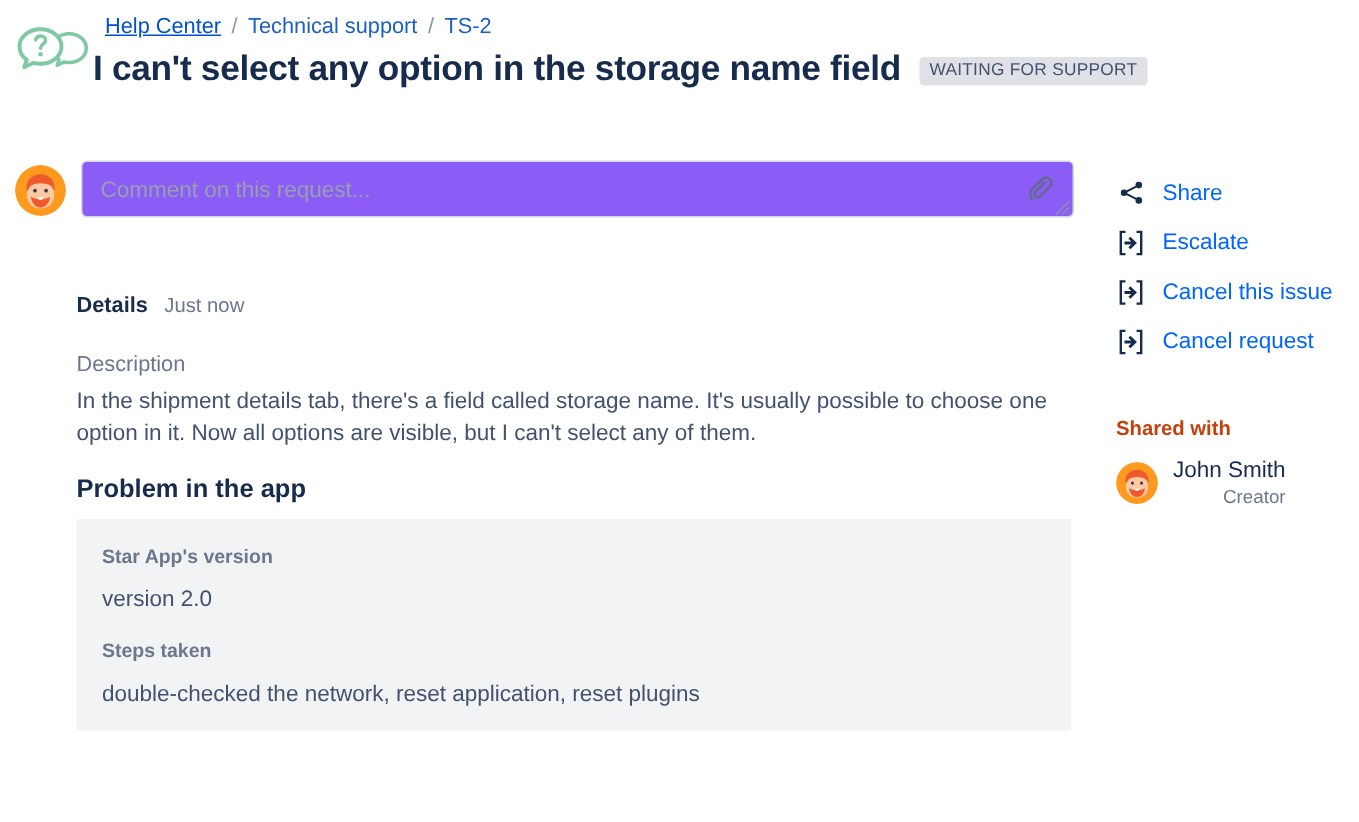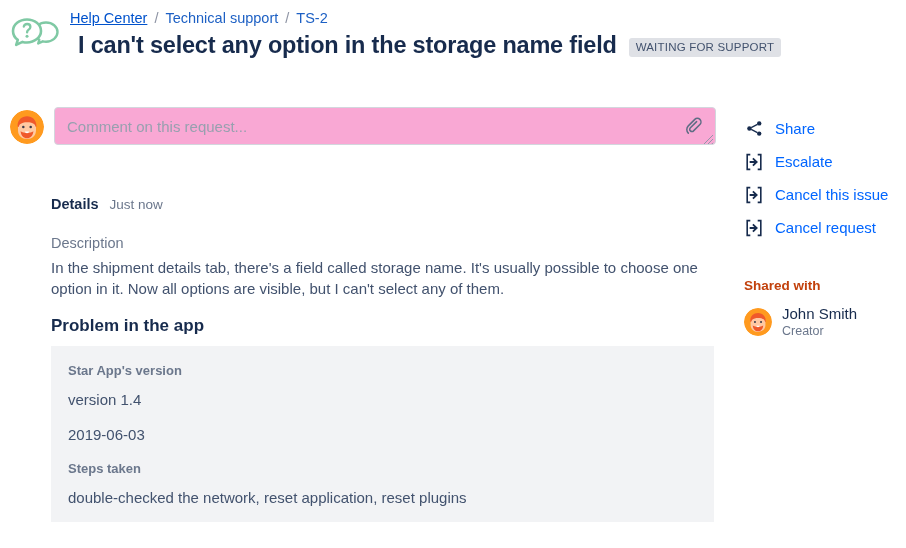--- a/index.html
+++ b/index.html
@@ -55,21 +55,21 @@
     text-decoration: none;
     cursor: pointer;
   }
   .breadcrumb .sep {
     color: #8d93a3;
     padding: 0 7px;
   }
 
   .title-row {
     position: absolute;
-    left: 78px;
+    left: 62px;
     top: 32px;
     display: flex;
     align-items: center;
     white-space: nowrap;
   }
   .page-title {
     font-size: 23.5px;
     font-weight: bold;
     color: #172B4D;
     letter-spacing: -0.2px;
@@ -103,21 +103,21 @@
     overflow: hidden;
   }
   .comment-box {
     position: absolute;
     left: 44px;
     top: 0;
     width: 662px;
     height: 38px;
     border: 1px solid #D3D6DD;
     border-radius: 4px;
-    background: #f9a8d4;
+    background: #8b5cf6;
   }
   .comment-input {
     position: absolute;
     left: 0; top: 0;
     width: 620px;
     height: 36px;
     border: none;
     outline: none;
     background: transparent;
     padding: 0 12px;
@@ -243,21 +243,21 @@
     display: flex;
     align-items: center;
   }
   .shared-avatar {
     width: 28px; height: 28px;
     border-radius: 50%;
     overflow: hidden;
     margin-right: 10px;
     flex: 0 0 28px;
   }
-  .shared-meta { line-height: 1.15; }
+  .shared-meta { line-height: 1.15; text-align: right; }
   .shared-name { font-size: 15px; color: #172B4D; }
   .shared-role { font-size: 12.5px; color: #6B778C; margin-top: 2px; }
 </style>
 </head>
 <body>
 
 <div class="page">
 
   <div class="header">
 
@@ -316,23 +316,22 @@
       <span class="details-time">Just now</span>
     </div>
 
     <div class="desc-label">Description</div>
     <div class="desc-body">In the shipment details tab, there's a field called storage name. It's usually possible to choose one option in it. Now all options are visible, but I can't select any of them.</div>
 
     <div class="section-title">Problem in the app</div>
 
     <div class="field-panel">
       <div class="field-label">Star App's version</div>
-      <div class="field-value">version 1.4</div>
-
-      <div class="field-value">2019-06-03</div>
+      <div class="field-value">version 2.0</div>
+
 
       <div class="field-label">Steps taken</div>
       <div class="field-value">double-checked the network, reset application, reset plugins</div>
     </div>
   </div>
 
   <div class="sidebar">
 
     <div class="action">
       <span class="act-icon">

